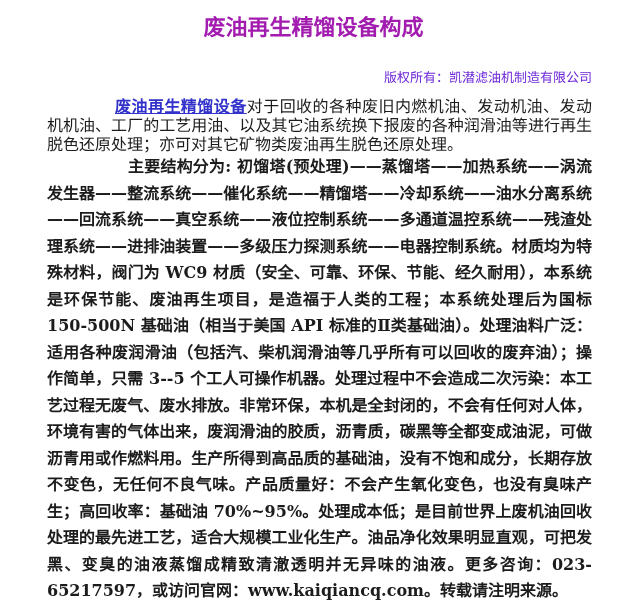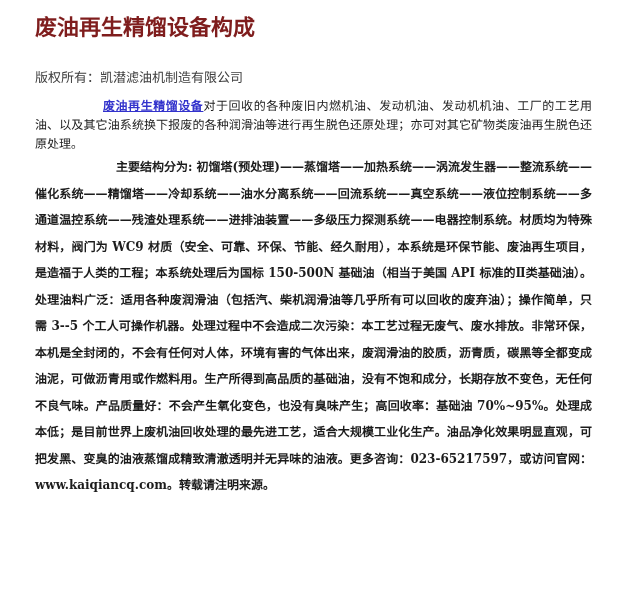--- a/index.html
+++ b/index.html
@@ -15,36 +15,38 @@
     width: 630px;
     height: 616px;
     background: #ffffff;
     padding: 13px 38px 0 35px;
   }
   .title {
     font-family: "DejaVu Sans", "Liberation Sans", sans-serif;
     font-weight: bold;
     font-size: 22px;
     line-height: 29px;
-    color: #7f1d1d;
+    text-align: center;
+    color: #a21caf;
     letter-spacing: 0px;
   }
   .copyright {
     font-family: "DejaVu Sans", "Liberation Sans", sans-serif;
     font-size: 13px;
     line-height: 17px;
     margin-top: 27px;
-    text-align: left;
-    color: #404040;
+    text-align: right;
+    color: #6d28d9;
   }
   .para {
     font-family: "DejaVu Serif", "Liberation Serif", serif;
-    font-size: 12px;
+    font-size: 16px;
     text-align: justify;
     color: #1c1c1c;
+    margin-left: 12px;
   }
   .para-intro {
     margin-top: 11px;
     line-height: 19px;
     text-indent: 68px;
   }
   .para-body {
     margin-top: 0;
     line-height: 26.5px;
     text-indent: 81px;

